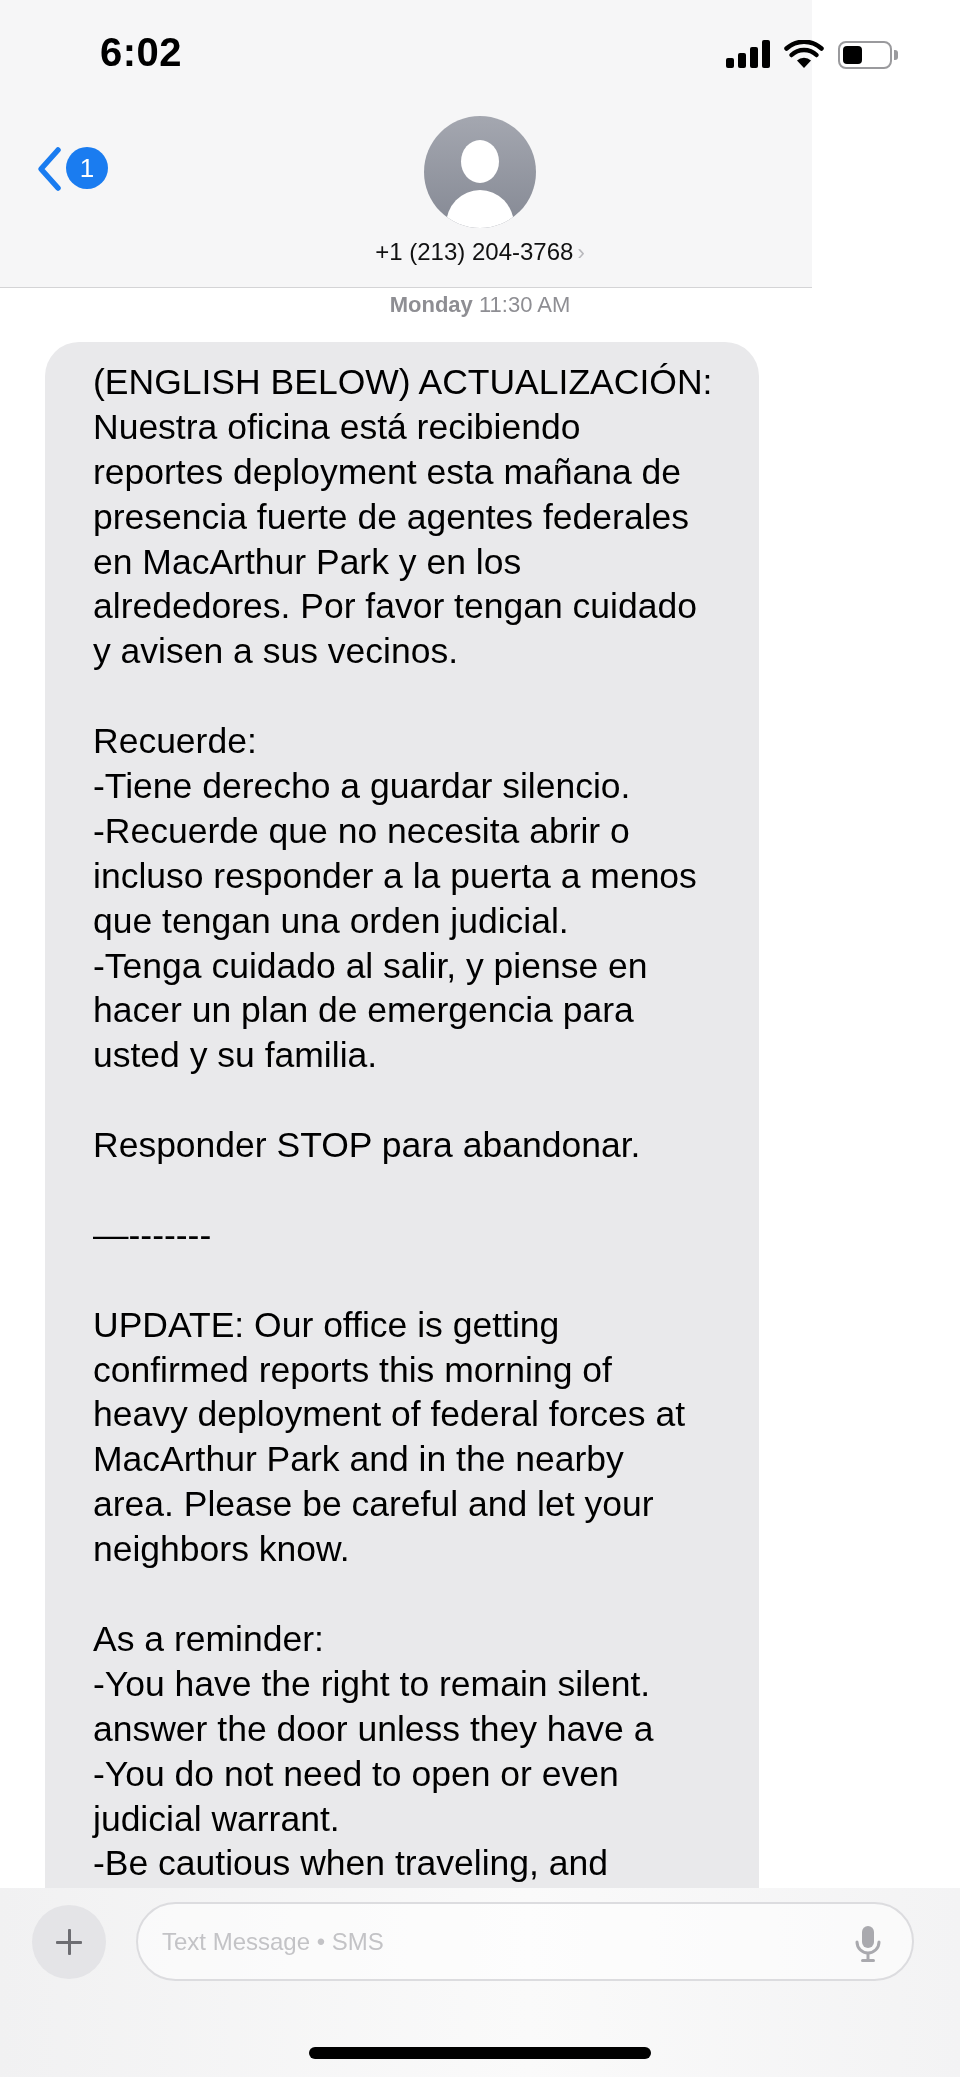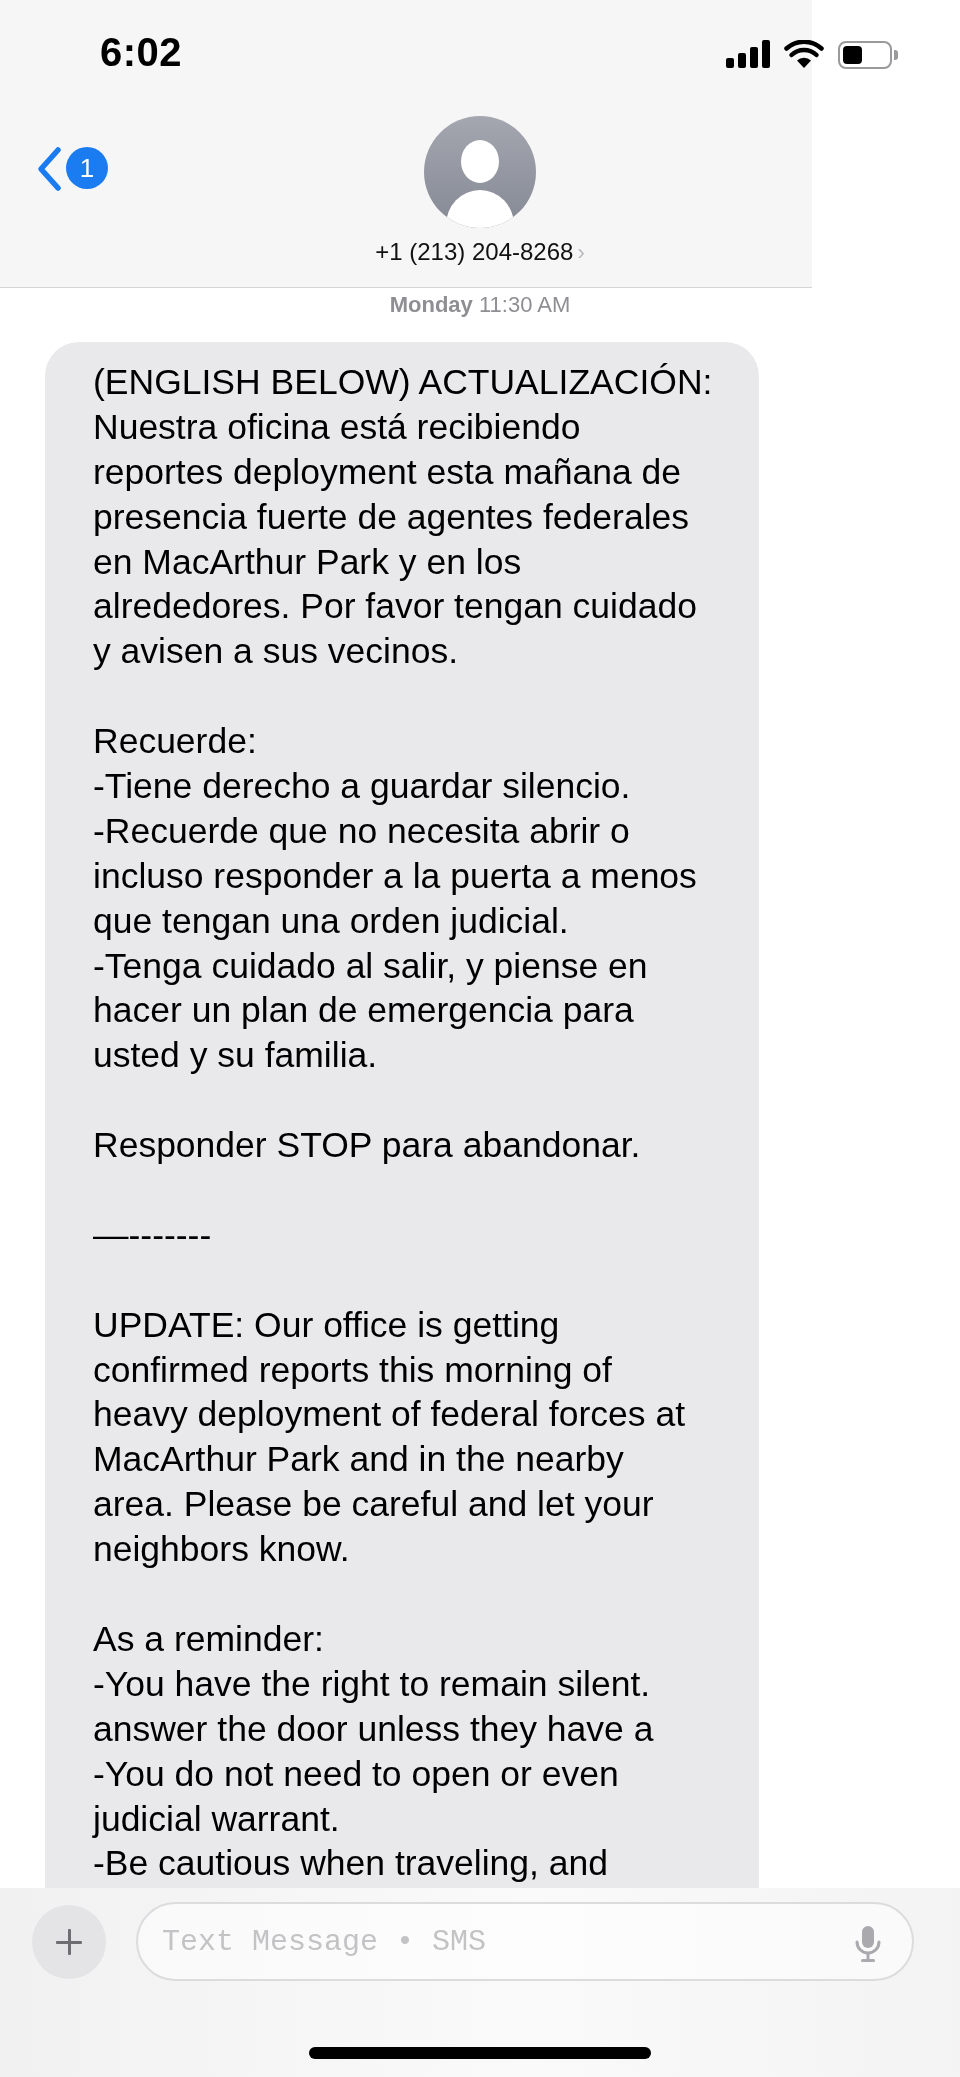--- a/index.html
+++ b/index.html
@@ -71,21 +71,21 @@
   }
   .plus-btn::before, .plus-btn::after { content: ""; position: absolute; background: #6d6d72; border-radius: 1px; }
   .plus-btn::before { left: 24px; top: 35.5px; width: 26px; height: 3px; }
   .plus-btn::after { left: 35.5px; top: 24px; width: 3px; height: 26px; }
   .input-field {
     position: absolute; left: 136px; top: 14px; width: 778px; height: 79px;
     border: 2px solid #dcdcdf; border-radius: 40px; background: rgba(255,255,255,0.5);
   }
   .input-field input {
     position: absolute; left: 24px; top: 12px; width: 660px; height: 52px; border: none; outline: none;
-    background: transparent; font-family: Liberation Mono, monospace; font-size: 30px; color: #000;
+    background: transparent; font-family: Liberation Sans, sans-serif; font-size: 24px; color: #000;
   }
   .input-field input::placeholder { color: #c3c3c6; }
   .mic { position: absolute; left: 714px; top: 20px; width: 32px; height: 40px; cursor: pointer; }
 
   .home-indicator {
     position: absolute; left: 309px; top: 159px; width: 342px; height: 12px; border-radius: 6px; background: #000;
   }
 </style>
 </head>
 <body>
@@ -118,21 +118,21 @@
     </svg>
     <div class="badge">1</div>
   </div>
 
   <div class="avatar">
     <div class="head"></div>
     <div class="body"></div>
   </div>
 
   <div class="contact-name">
-    <span>+1 (213) 204-8268</span><span class="chev">›</span>
+    <span>+1 (213) 204-3768</span><span class="chev">›</span>
   </div>
 </div>
 
 <div class="timestamp">
   <b>Monday</b>
   <span>11:30 AM</span>
 </div>
 
 <div class="bubble">
   <div class="bubble-text">

